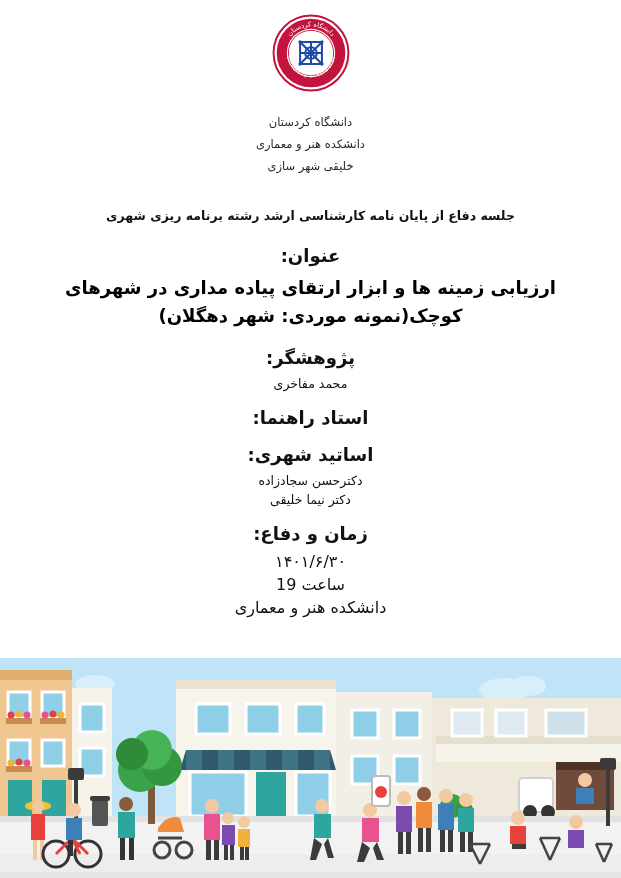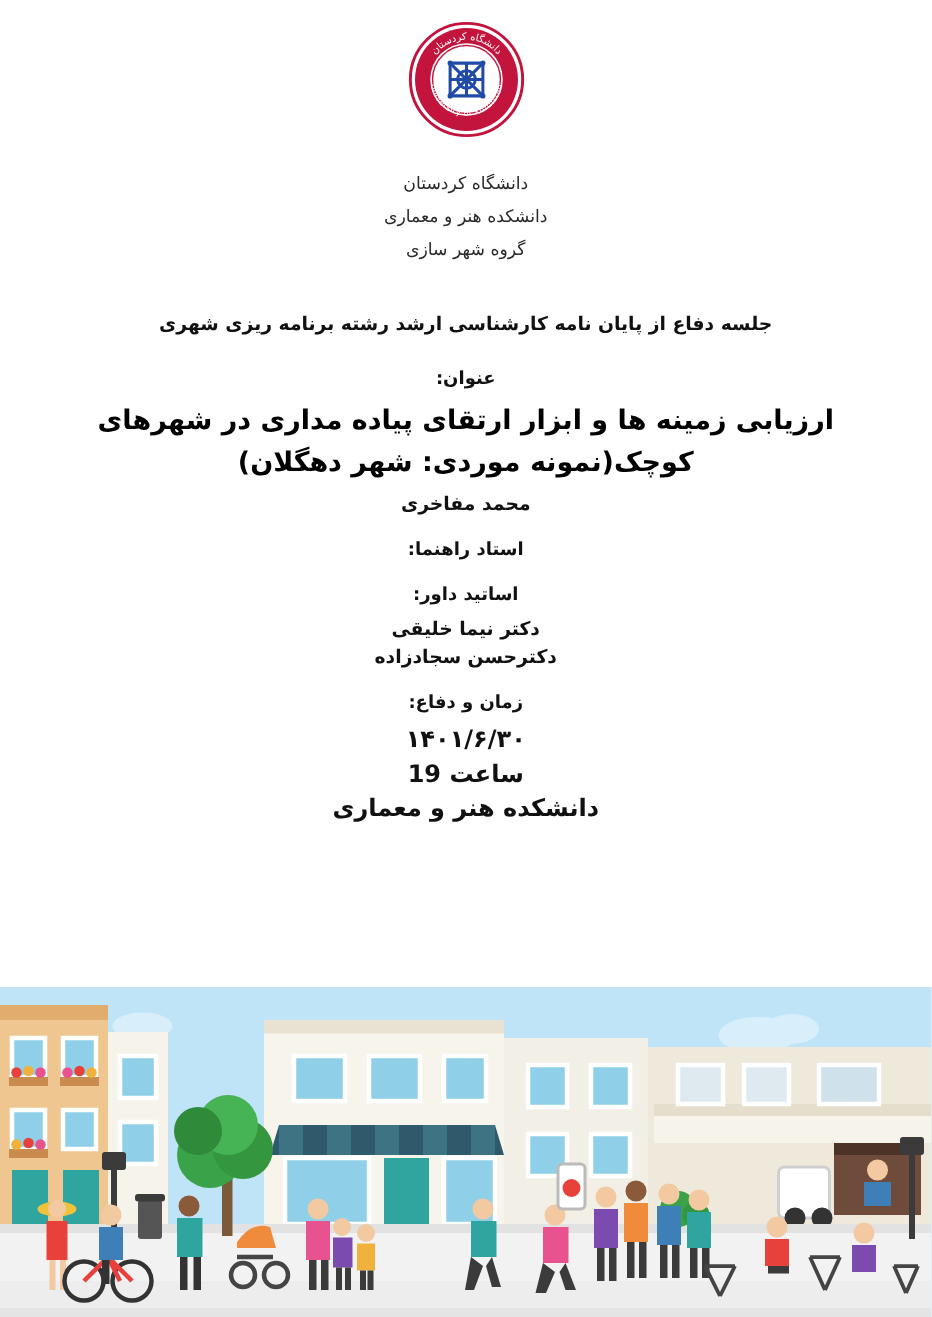--- a/index.html
+++ b/index.html
@@ -58,37 +58,37 @@
     text-align: center;
     padding: 0 28px;
   }
   .session-line {
     font-size: 12.5px;
     font-weight: bold;
     margin-bottom: 22px;
     color: #111;
   }
   .label {
-    font-size: 12px;
+    font-size: 18px;
     font-weight: bold;
     margin-top: 16px;
     margin-bottom: 8px;
     color: #111;
   }
   .title-main {
     font-size: 18px;
     font-weight: bold;
     line-height: 1.6;
     color: #000;
     margin-bottom: 4px;
     padding: 0 6px;
   }
   .value {
     font-size: 12.5px;
-    font-weight: bold;
+    font-weight: normal;
     margin-bottom: 4px;
     color: #111;
   }
   .value.small {
     font-size: 16px;
   }
 
   .spacer { flex: 1 1 auto; }
 
   
@@ -137,37 +137,38 @@
         <text font-size="6.6" fill="#ffffff" font-family="DejaVu Sans, sans-serif" letter-spacing="0.6">
           <textPath href="#arcBottom" startOffset="50%" text-anchor="middle">University of Kurdistan</textPath>
         </text>
       </svg>
     </div>
   </div>
 
   <div class="header-block">
     <div>دانشگاه کردستان</div>
     <div>دانشکده هنر و معماری</div>
-    <div>گروه شهر سازی</div>
+    <div>خلیقی شهر سازی</div>
   </div>
 
   <div class="body-block">
 
     <div class="session-line">جلسه دفاع از پایان نامه کارشناسی ارشد رشته برنامه ریزی شهری</div>
 
     <div class="label">عنوان:</div>
     <div class="title-main">ارزیابی زمینه ها و ابزار ارتقای پیاده مداری در شهرهای کوچک(نمونه موردی: شهر دهگلان)</div>
 
+    <div class="label">پژوهشگر:</div>
     <div class="value">محمد مفاخری</div>
 
     <div class="label">استاد راهنما:</div>
 
-    <div class="label">اساتید داور:</div>
+    <div class="label">اساتید شهری:</div>
+    <div class="value">دکترحسن سجادزاده</div>
     <div class="value">دکتر نیما خلیقی</div>
-    <div class="value">دکترحسن سجادزاده</div>
 
     <div class="label">زمان و دفاع:</div>
     <div class="value small">۱۴۰۱/۶/۳۰</div>
     <div class="value small">ساعت 19</div>
     <div class="value small">دانشکده هنر و معماری</div>
   </div>
 
   <div class="spacer"></div>
 
   <div class="illustration">

